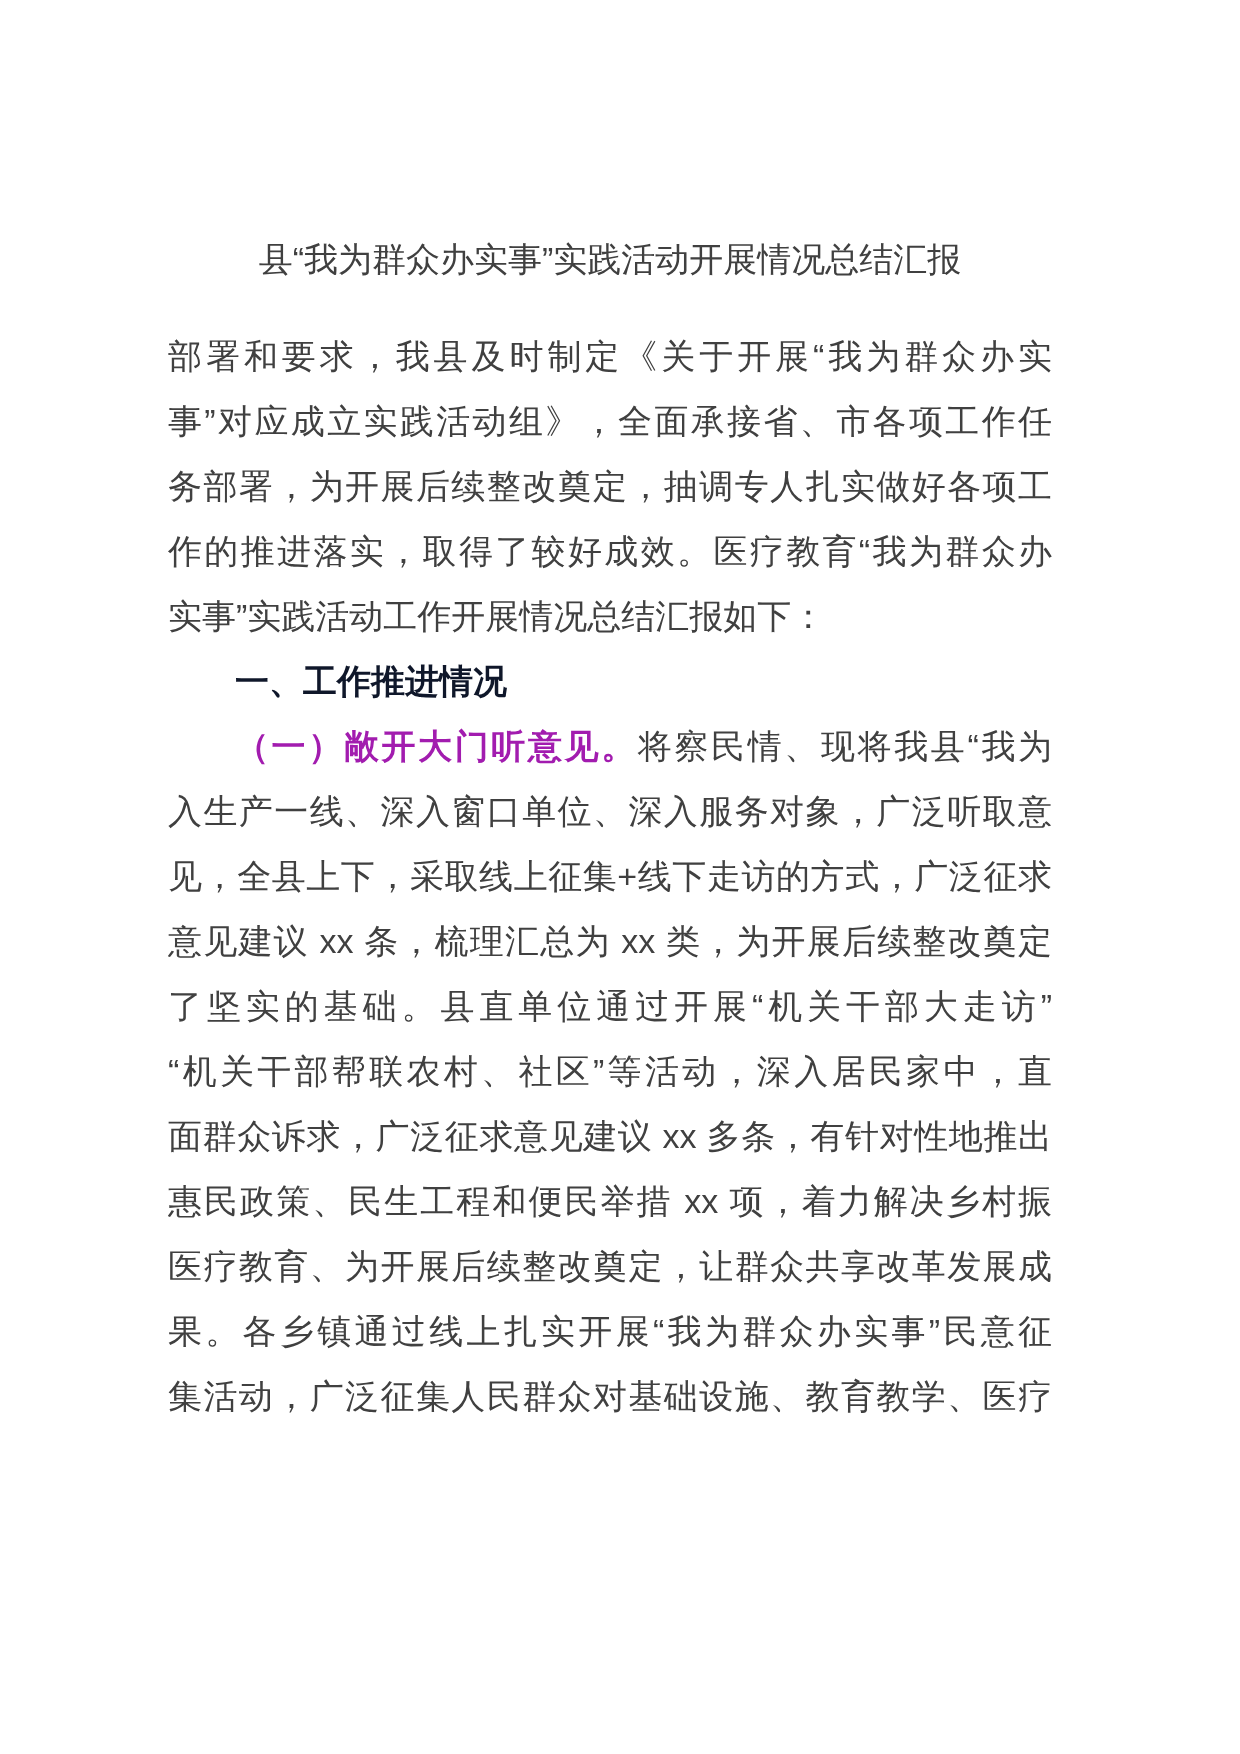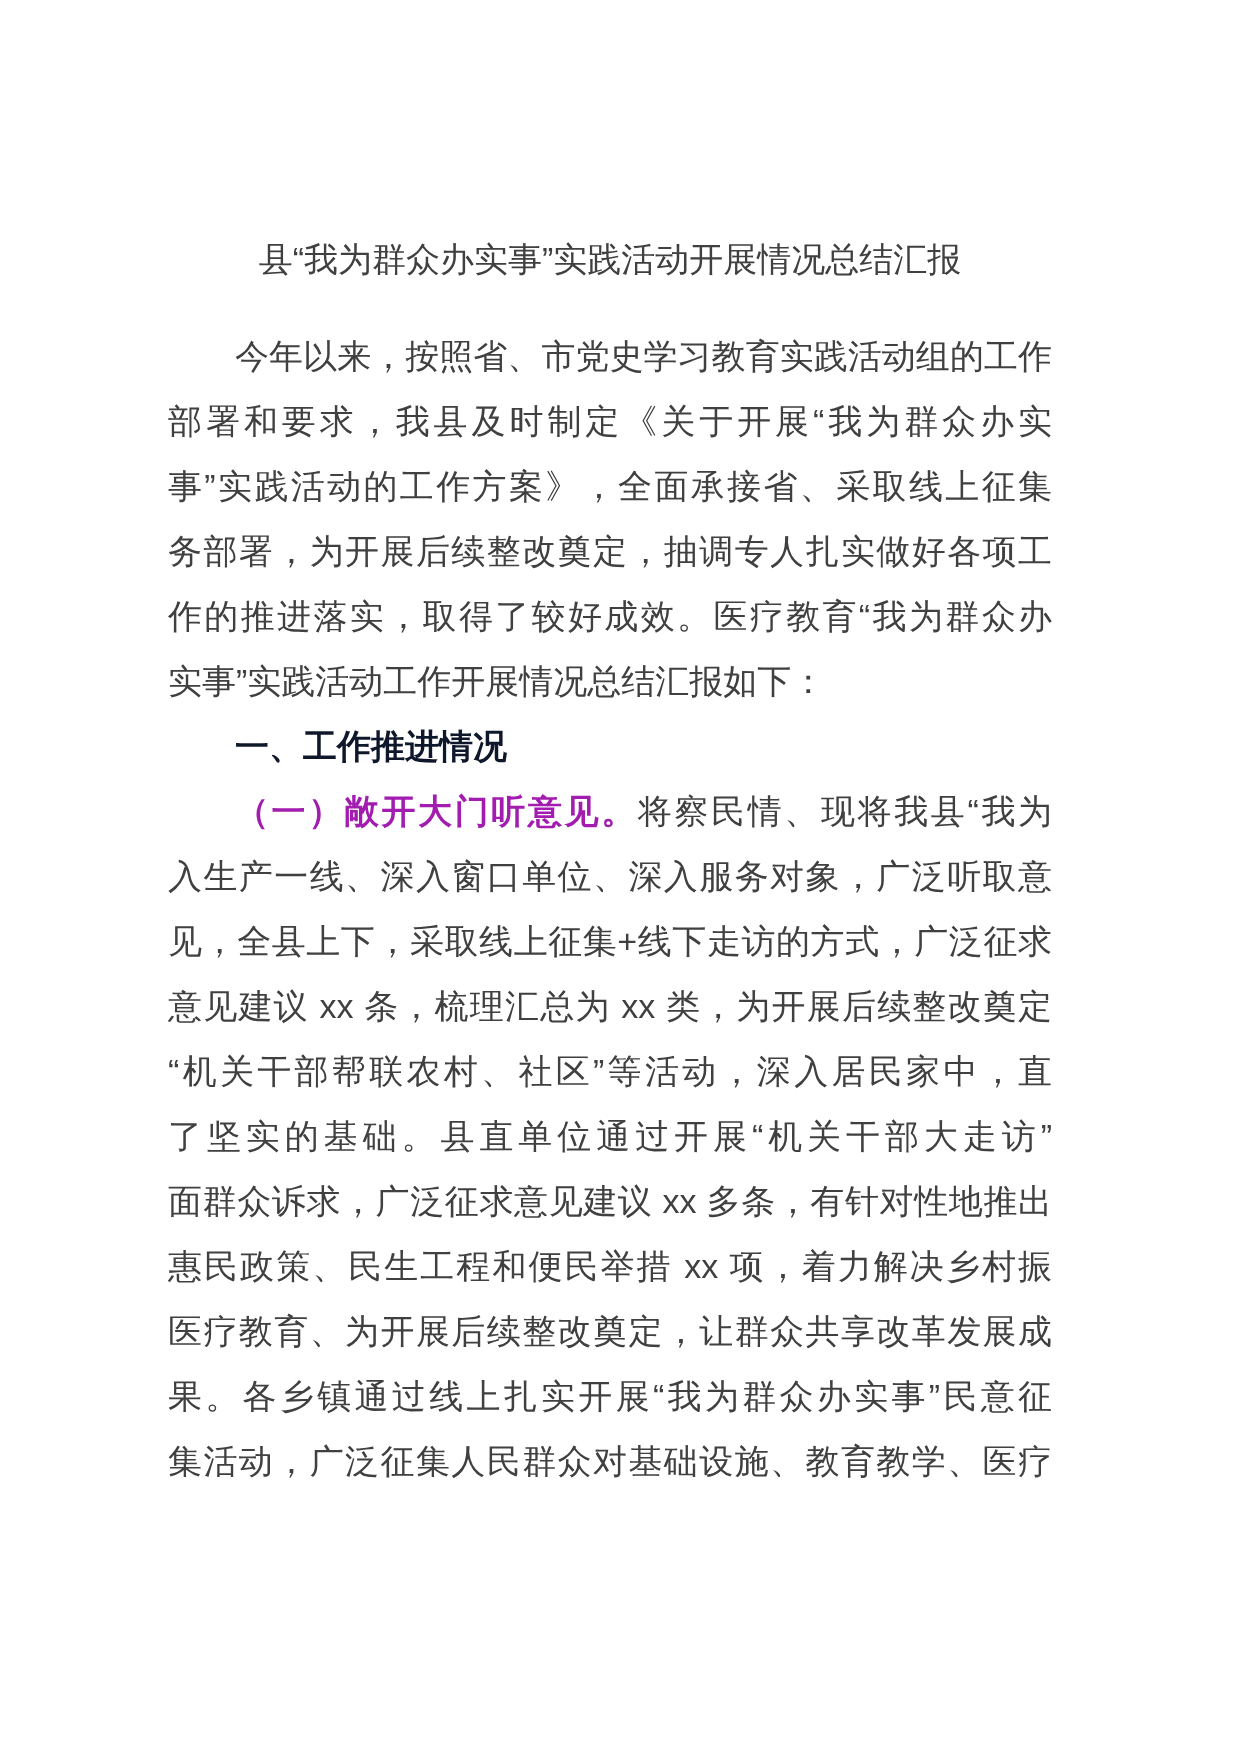--- a/index.html
+++ b/index.html
@@ -54,35 +54,34 @@
   }
 </style>
 </head>
 <body>
 
 <div class="page">
   <div class="doc">
     <div class="doc-title">县“我为群众办实事”实践活动开展情况总结汇报</div>
 
   <div>
-        <div class="line justify indent"><span class="seg-regular">今年以来，按照省、市党史学习教育实践活动组的工作</span></div>
         <div class="line justify"><span class="seg-regular">部署和要求，我县及时制定《关于开展“我为群众办实</span></div>
-        <div class="line justify"><span class="seg-regular">事”实践活动的工作方案》，全面承接省、采取线上征集</span></div>
+        <div class="line justify"><span class="seg-regular">事”对应成立实践活动组》，全面承接省、市各项工作任</span></div>
         <div class="line justify"><span class="seg-regular">务部署，为开展后续整改奠定，抽调专人扎实做好各项工</span></div>
         <div class="line justify"><span class="seg-regular">作的推进落实，取得了较好成效。医疗教育“我为群众办</span></div>
         <div class="line"><span class="seg-regular">实事”实践活动工作开展情况总结汇报如下：</span></div>
       </div>
       <div class="line heading indent">一、工作推进情况</div>
       <div>
         <div class="line justify indent"><span class="seg-bold">（一）敞开大门听意见。</span><span class="seg-regular">将察民情、现将我县“我为</span></div>
         <div class="line justify"><span class="seg-regular">入生产一线、深入窗口单位、深入服务对象，广泛听取意</span></div>
         <div class="line justify"><span class="seg-regular">见，全县上下，采取线上征集+线下走访的方式，广泛征求</span></div>
         <div class="line justify"><span class="seg-regular">意见建议 xx 条，梳理汇总为 xx 类，为开展后续整改奠定</span></div>
+        <div class="line justify"><span class="seg-regular">了坚实的基础。县直单位通过开展“机关干部大走访”</span></div>
         <div class="line justify"><span class="seg-regular">“机关干部帮联农村、社区”等活动，深入居民家中，直</span></div>
-        <div class="line justify"><span class="seg-regular">了坚实的基础。县直单位通过开展“机关干部大走访”</span></div>
         <div class="line justify"><span class="seg-regular">面群众诉求，广泛征求意见建议 xx 多条，有针对性地推出</span></div>
         <div class="line justify"><span class="seg-regular">惠民政策、民生工程和便民举措 xx 项，着力解决乡村振兴、</span></div>
         <div class="line justify"><span class="seg-regular">医疗教育、为开展后续整改奠定，让群众共享改革发展成</span></div>
         <div class="line justify"><span class="seg-regular">果。各乡镇通过线上扎实开展“我为群众办实事”民意征</span></div>
         <div class="line justify"><span class="seg-regular">集活动，广泛征集人民群众对基础设施、教育教学、医疗</span></div>
       </div>
     </div>
 </div>
 
 </body></html>

